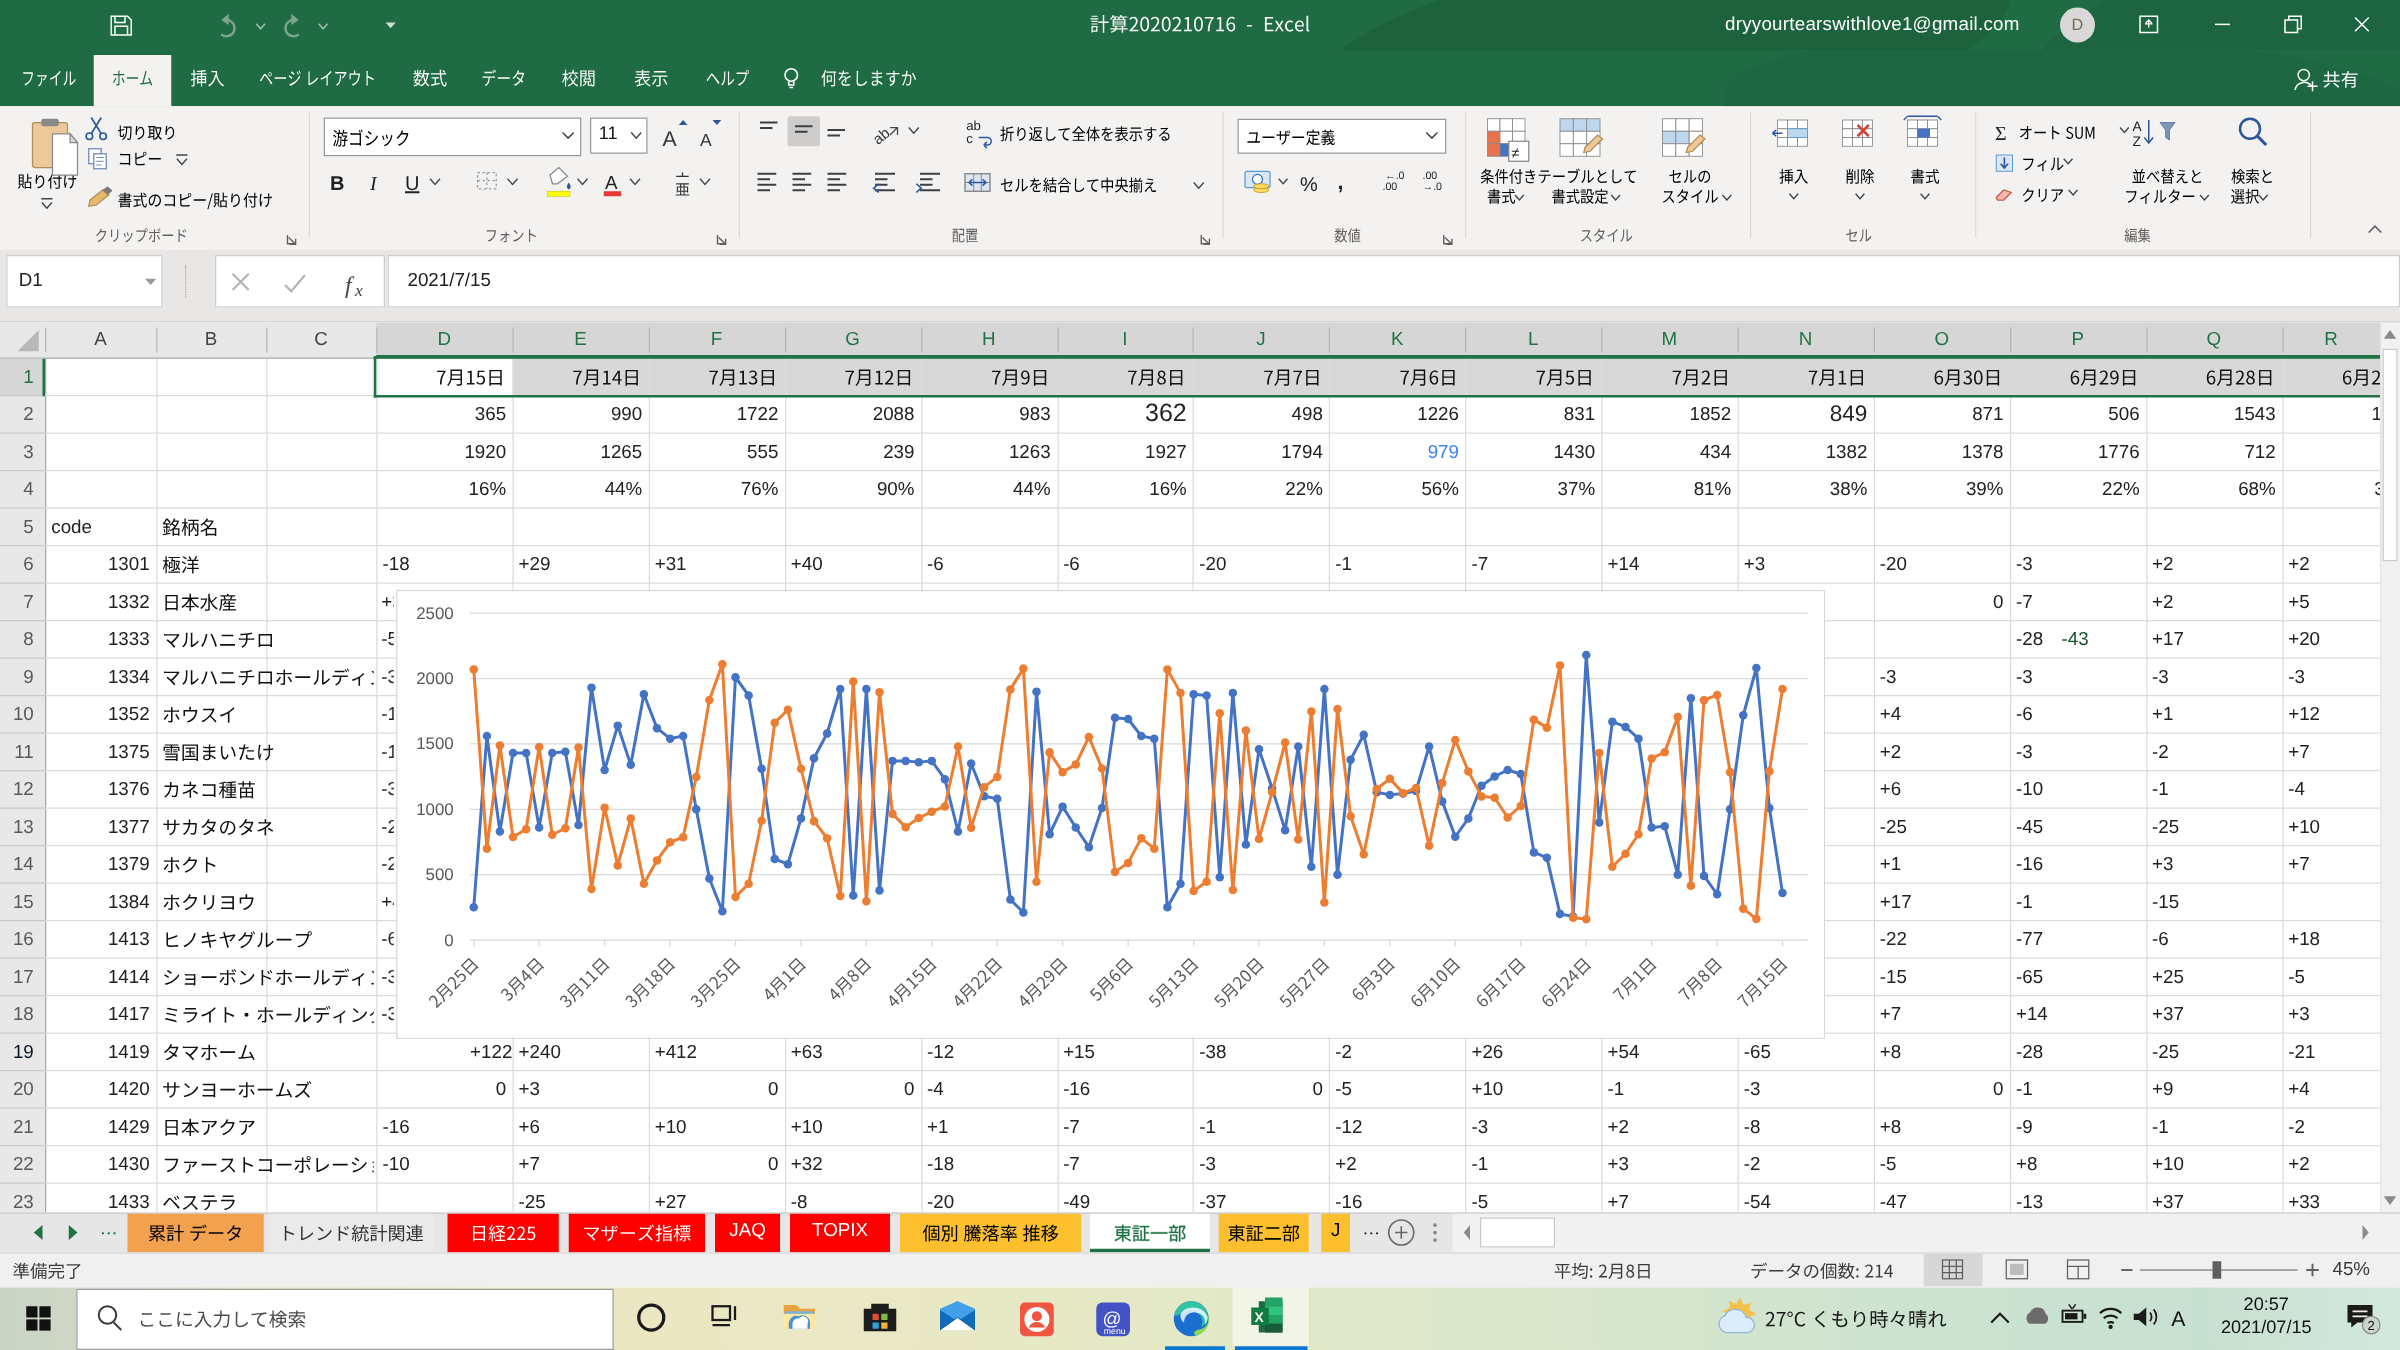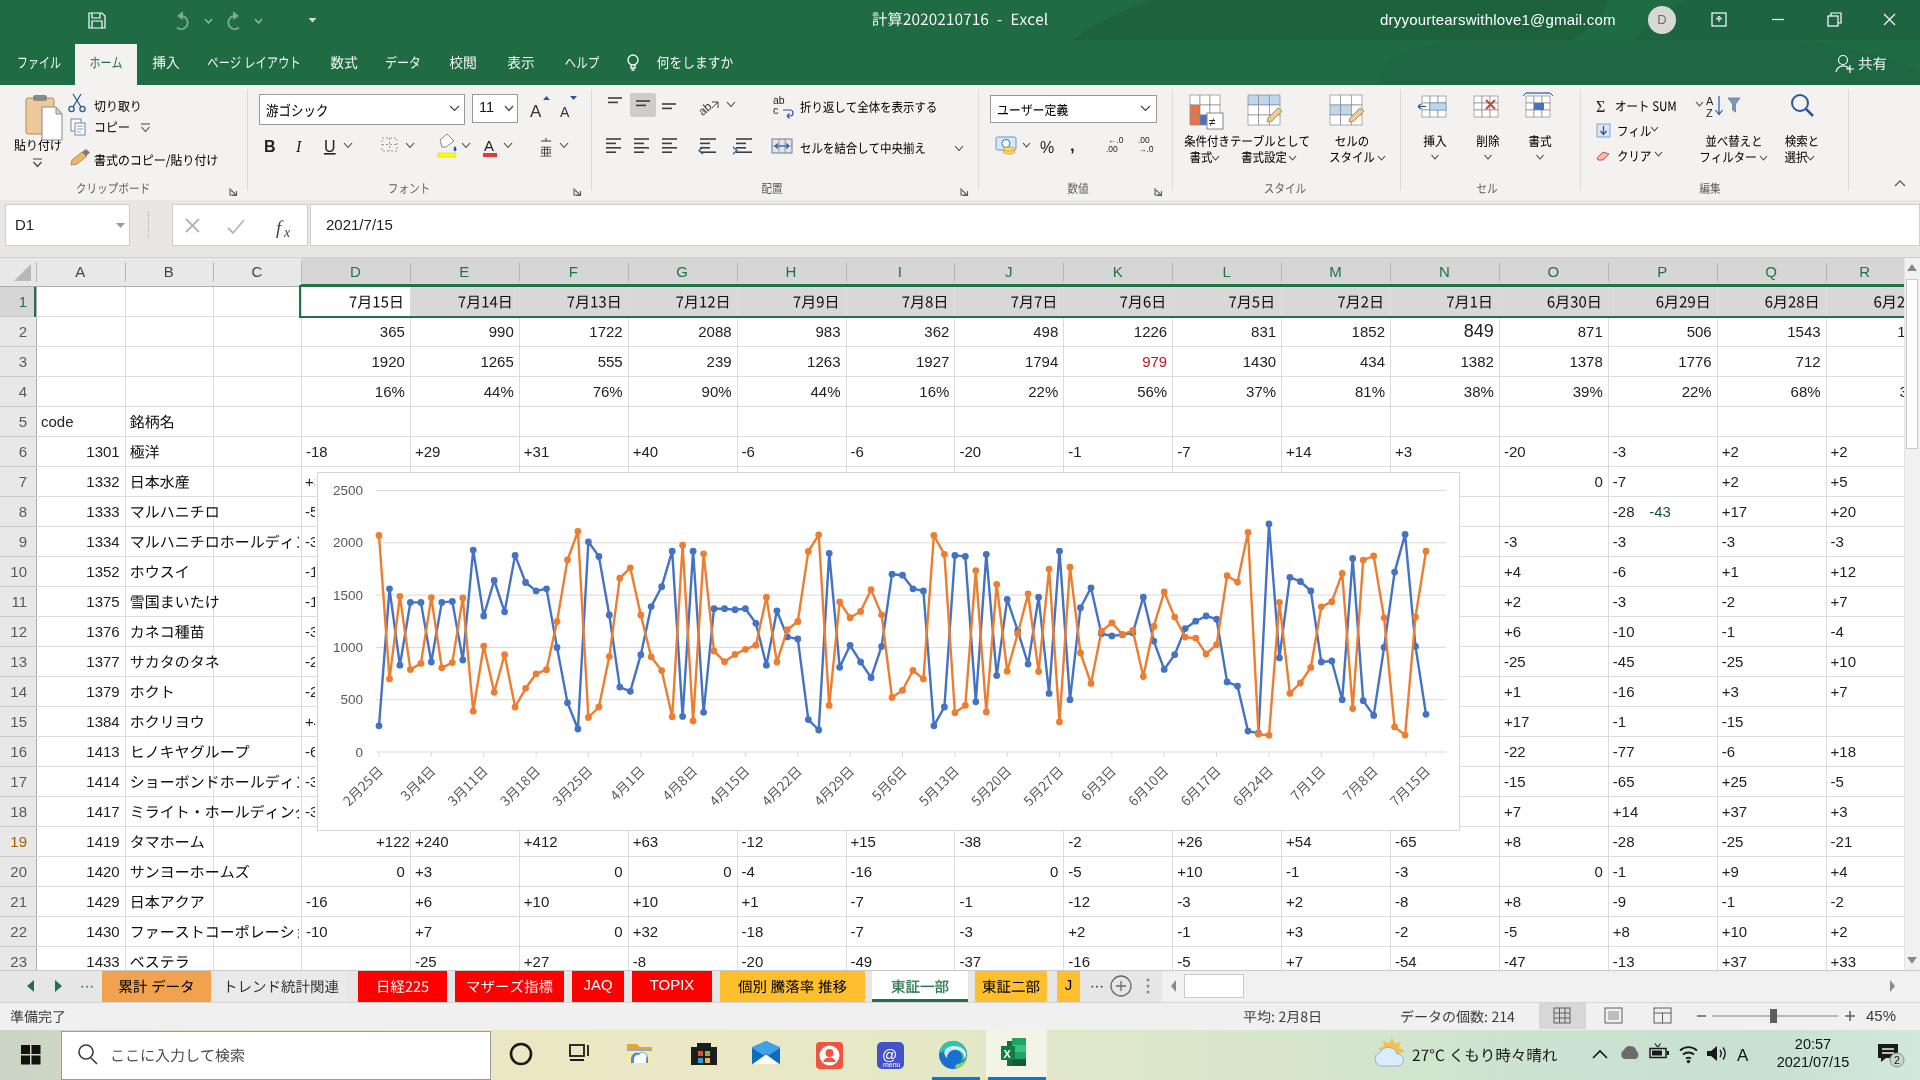--- a/index.html
+++ b/index.html
@@ -285,21 +285,21 @@
 <div style="position:absolute;left:0;top:527px;width:27px;height:30px;font-size:15px;font-family:Liberation Sans,sans-serif;color:#5a5a5a;text-align:right;line-height:29px;overflow:hidden">9</div>
 <div style="position:absolute;left:0;top:557px;width:27px;height:30px;font-size:15px;font-family:Liberation Sans,sans-serif;color:#5a5a5a;text-align:right;line-height:29px;overflow:hidden">10</div>
 <div style="position:absolute;left:0;top:587px;width:27px;height:30px;font-size:15px;font-family:Liberation Sans,sans-serif;color:#5a5a5a;text-align:right;line-height:29px;overflow:hidden">11</div>
 <div style="position:absolute;left:0;top:617px;width:27px;height:30px;font-size:15px;font-family:Liberation Sans,sans-serif;color:#5a5a5a;text-align:right;line-height:29px;overflow:hidden">12</div>
 <div style="position:absolute;left:0;top:647px;width:27px;height:30px;font-size:15px;font-family:Liberation Sans,sans-serif;color:#5a5a5a;text-align:right;line-height:29px;overflow:hidden">13</div>
 <div style="position:absolute;left:0;top:677px;width:27px;height:30px;font-size:15px;font-family:Liberation Sans,sans-serif;color:#5a5a5a;text-align:right;line-height:29px;overflow:hidden">14</div>
 <div style="position:absolute;left:0;top:707px;width:27px;height:30px;font-size:15px;font-family:Liberation Sans,sans-serif;color:#5a5a5a;text-align:right;line-height:29px;overflow:hidden">15</div>
 <div style="position:absolute;left:0;top:737px;width:27px;height:30px;font-size:15px;font-family:Liberation Sans,sans-serif;color:#5a5a5a;text-align:right;line-height:29px;overflow:hidden">16</div>
 <div style="position:absolute;left:0;top:767px;width:27px;height:30px;font-size:15px;font-family:Liberation Sans,sans-serif;color:#5a5a5a;text-align:right;line-height:29px;overflow:hidden">17</div>
 <div style="position:absolute;left:0;top:797px;width:27px;height:30px;font-size:15px;font-family:Liberation Sans,sans-serif;color:#5a5a5a;text-align:right;line-height:29px;overflow:hidden">18</div>
-<div style="position:absolute;left:0;top:827px;width:27px;height:30px;font-size:15px;font-family:Liberation Sans,sans-serif;color:#a16207;text-align:right;line-height:29px;overflow:hidden">19</div>
+<div style="position:absolute;left:0;top:827px;width:27px;height:30px;font-size:15px;font-family:Liberation Sans,sans-serif;color:#0f172a;text-align:right;line-height:29px;overflow:hidden">19</div>
 <div style="position:absolute;left:0;top:857px;width:27px;height:30px;font-size:15px;font-family:Liberation Sans,sans-serif;color:#5a5a5a;text-align:right;line-height:29px;overflow:hidden">20</div>
 <div style="position:absolute;left:0;top:887px;width:27px;height:30px;font-size:15px;font-family:Liberation Sans,sans-serif;color:#5a5a5a;text-align:right;line-height:29px;overflow:hidden">21</div>
 <div style="position:absolute;left:0;top:917px;width:27px;height:30px;font-size:15px;font-family:Liberation Sans,sans-serif;color:#5a5a5a;text-align:right;line-height:29px;overflow:hidden">22</div>
 <div style="position:absolute;left:0;top:947px;width:27px;height:23px;font-size:15px;font-family:Liberation Sans,sans-serif;color:#5a5a5a;text-align:right;line-height:29px;overflow:hidden">23</div>
 <div style="position:absolute;left:0;top:316px;width:36px;height:1px;background:#c9c9c9"></div>
 <div style="position:absolute;left:0;top:346px;width:36px;height:1px;background:#c9c9c9"></div>
 <div style="position:absolute;left:0;top:376px;width:36px;height:1px;background:#c9c9c9"></div>
 <div style="position:absolute;left:0;top:406px;width:36px;height:1px;background:#c9c9c9"></div>
 <div style="position:absolute;left:0;top:436px;width:36px;height:1px;background:#c9c9c9"></div>
 <div style="position:absolute;left:0;top:466px;width:36px;height:1px;background:#c9c9c9"></div>
@@ -361,37 +361,37 @@
 <div style="position:absolute;left:36px;top:916px;width:1868px;height:1px;background:#dcdcdc"></div>
 <div style="position:absolute;left:36px;top:946px;width:1868px;height:1px;background:#dcdcdc"></div>
 <div style="position:absolute;left:299px;top:285px;width:1605px;height:2px;background:#217346"></div>
 <div style="position:absolute;left:299px;top:316px;width:1605px;height:2px;background:#217346"></div>
 <div style="position:absolute;left:299px;top:285px;width:2px;height:33px;background:#217346"></div>
 <div style="position:absolute;left:301px;top:317px;width:103.9px;height:30px;font-size:15px;font-family:Liberation Sans,sans-serif;color:#222;text-align:right;line-height:29px">365</div>
 <div style="position:absolute;left:409.9px;top:317px;width:103.9px;height:30px;font-size:15px;font-family:Liberation Sans,sans-serif;color:#222;text-align:right;line-height:29px">990</div>
 <div style="position:absolute;left:518.8px;top:317px;width:103.9px;height:30px;font-size:15px;font-family:Liberation Sans,sans-serif;color:#222;text-align:right;line-height:29px">1722</div>
 <div style="position:absolute;left:627.7px;top:317px;width:103.9px;height:30px;font-size:15px;font-family:Liberation Sans,sans-serif;color:#222;text-align:right;line-height:29px">2088</div>
 <div style="position:absolute;left:736.6px;top:317px;width:103.9px;height:30px;font-size:15px;font-family:Liberation Sans,sans-serif;color:#222;text-align:right;line-height:29px">983</div>
-<div style="position:absolute;left:845.5px;top:317px;width:103.9px;height:30px;font-size:15px;font-family:Liberation Sans,sans-serif;color:#222;text-align:right;line-height:29px">362</div>
+<div style="position:absolute;left:845.5px;top:317px;width:103.9px;height:30px;font-size:20px;font-family:Liberation Sans,sans-serif;color:#222;text-align:right;line-height:29px">362</div>
 <div style="position:absolute;left:954.4px;top:317px;width:103.9px;height:30px;font-size:15px;font-family:Liberation Sans,sans-serif;color:#222;text-align:right;line-height:29px">498</div>
 <div style="position:absolute;left:1063.3px;top:317px;width:103.9px;height:30px;font-size:15px;font-family:Liberation Sans,sans-serif;color:#222;text-align:right;line-height:29px">1226</div>
 <div style="position:absolute;left:1172.2px;top:317px;width:103.9px;height:30px;font-size:15px;font-family:Liberation Sans,sans-serif;color:#222;text-align:right;line-height:29px">831</div>
 <div style="position:absolute;left:1281.1px;top:317px;width:103.9px;height:30px;font-size:15px;font-family:Liberation Sans,sans-serif;color:#222;text-align:right;line-height:29px">1852</div>
 <div style="position:absolute;left:1390px;top:317px;width:103.9px;height:30px;font-size:18px;font-family:Liberation Sans,sans-serif;color:#222;text-align:right;line-height:29px">849</div>
 <div style="position:absolute;left:1498.9px;top:317px;width:103.9px;height:30px;font-size:15px;font-family:Liberation Sans,sans-serif;color:#222;text-align:right;line-height:29px">871</div>
 <div style="position:absolute;left:1607.8px;top:317px;width:103.9px;height:30px;font-size:15px;font-family:Liberation Sans,sans-serif;color:#222;text-align:right;line-height:29px">506</div>
 <div style="position:absolute;left:1716.7px;top:317px;width:103.9px;height:30px;font-size:15px;font-family:Liberation Sans,sans-serif;color:#222;text-align:right;line-height:29px">1543</div>
 <div style="position:absolute;left:301px;top:347px;width:103.9px;height:30px;font-size:15px;font-family:Liberation Sans,sans-serif;color:#222;text-align:right;line-height:29px">1920</div>
 <div style="position:absolute;left:409.9px;top:347px;width:103.9px;height:30px;font-size:15px;font-family:Liberation Sans,sans-serif;color:#222;text-align:right;line-height:29px">1265</div>
 <div style="position:absolute;left:518.8px;top:347px;width:103.9px;height:30px;font-size:15px;font-family:Liberation Sans,sans-serif;color:#222;text-align:right;line-height:29px">555</div>
 <div style="position:absolute;left:627.7px;top:347px;width:103.9px;height:30px;font-size:15px;font-family:Liberation Sans,sans-serif;color:#222;text-align:right;line-height:29px">239</div>
 <div style="position:absolute;left:736.6px;top:347px;width:103.9px;height:30px;font-size:15px;font-family:Liberation Sans,sans-serif;color:#222;text-align:right;line-height:29px">1263</div>
 <div style="position:absolute;left:845.5px;top:347px;width:103.9px;height:30px;font-size:15px;font-family:Liberation Sans,sans-serif;color:#222;text-align:right;line-height:29px">1927</div>
 <div style="position:absolute;left:954.4px;top:347px;width:103.9px;height:30px;font-size:15px;font-family:Liberation Sans,sans-serif;color:#222;text-align:right;line-height:29px">1794</div>
-<div style="position:absolute;left:1063.3px;top:347px;width:103.9px;height:30px;font-size:15px;font-family:Liberation Sans,sans-serif;color:#b91c1c;text-align:right;line-height:29px">979</div>
+<div style="position:absolute;left:1063.3px;top:347px;width:103.9px;height:30px;font-size:15px;font-family:Liberation Sans,sans-serif;color:#3b82f6;text-align:right;line-height:29px">979</div>
 <div style="position:absolute;left:1172.2px;top:347px;width:103.9px;height:30px;font-size:15px;font-family:Liberation Sans,sans-serif;color:#222;text-align:right;line-height:29px">1430</div>
 <div style="position:absolute;left:1281.1px;top:347px;width:103.9px;height:30px;font-size:15px;font-family:Liberation Sans,sans-serif;color:#222;text-align:right;line-height:29px">434</div>
 <div style="position:absolute;left:1390px;top:347px;width:103.9px;height:30px;font-size:15px;font-family:Liberation Sans,sans-serif;color:#222;text-align:right;line-height:29px">1382</div>
 <div style="position:absolute;left:1498.9px;top:347px;width:103.9px;height:30px;font-size:15px;font-family:Liberation Sans,sans-serif;color:#222;text-align:right;line-height:29px">1378</div>
 <div style="position:absolute;left:1607.8px;top:347px;width:103.9px;height:30px;font-size:15px;font-family:Liberation Sans,sans-serif;color:#222;text-align:right;line-height:29px">1776</div>
 <div style="position:absolute;left:1716.7px;top:347px;width:103.9px;height:30px;font-size:15px;font-family:Liberation Sans,sans-serif;color:#222;text-align:right;line-height:29px">712</div>
 <div style="position:absolute;left:301px;top:377px;width:103.9px;height:30px;font-size:15px;font-family:Liberation Sans,sans-serif;color:#222;text-align:right;line-height:29px">16%</div>
 <div style="position:absolute;left:409.9px;top:377px;width:103.9px;height:30px;font-size:15px;font-family:Liberation Sans,sans-serif;color:#222;text-align:right;line-height:29px">44%</div>
 <div style="position:absolute;left:518.8px;top:377px;width:103.9px;height:30px;font-size:15px;font-family:Liberation Sans,sans-serif;color:#222;text-align:right;line-height:29px">76%</div>
 <div style="position:absolute;left:627.7px;top:377px;width:103.9px;height:30px;font-size:15px;font-family:Liberation Sans,sans-serif;color:#222;text-align:right;line-height:29px">90%</div>

